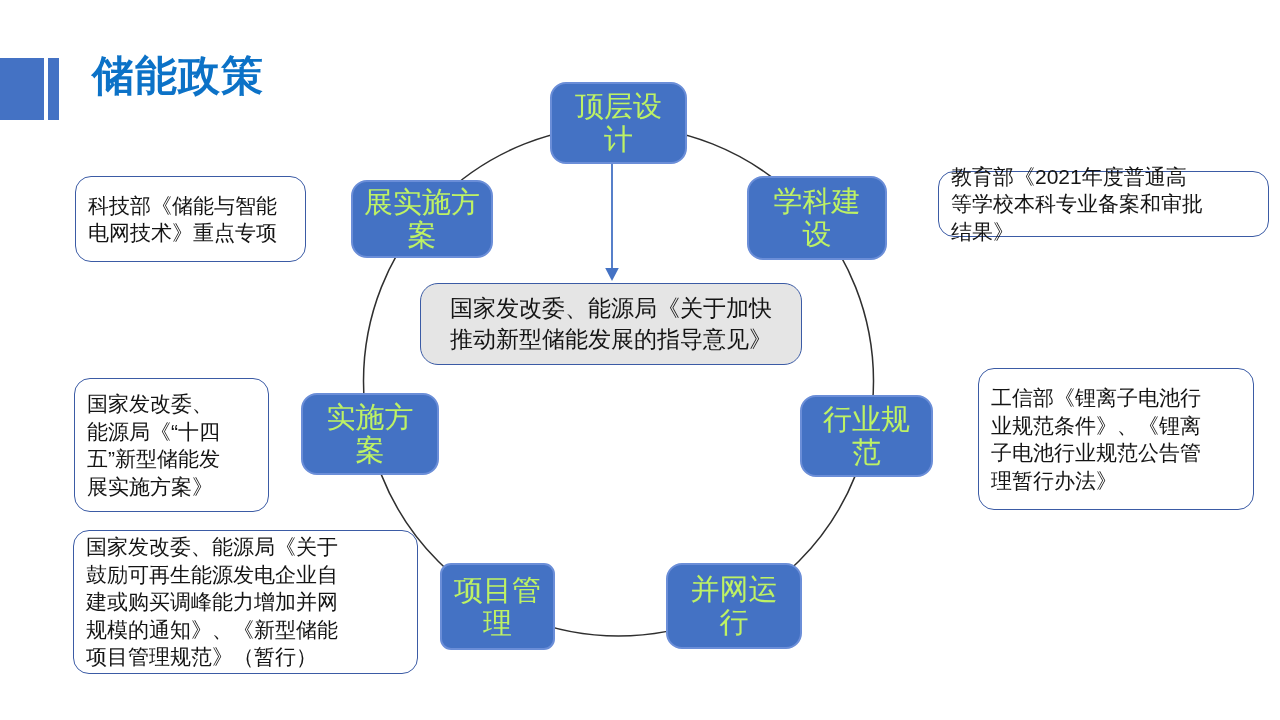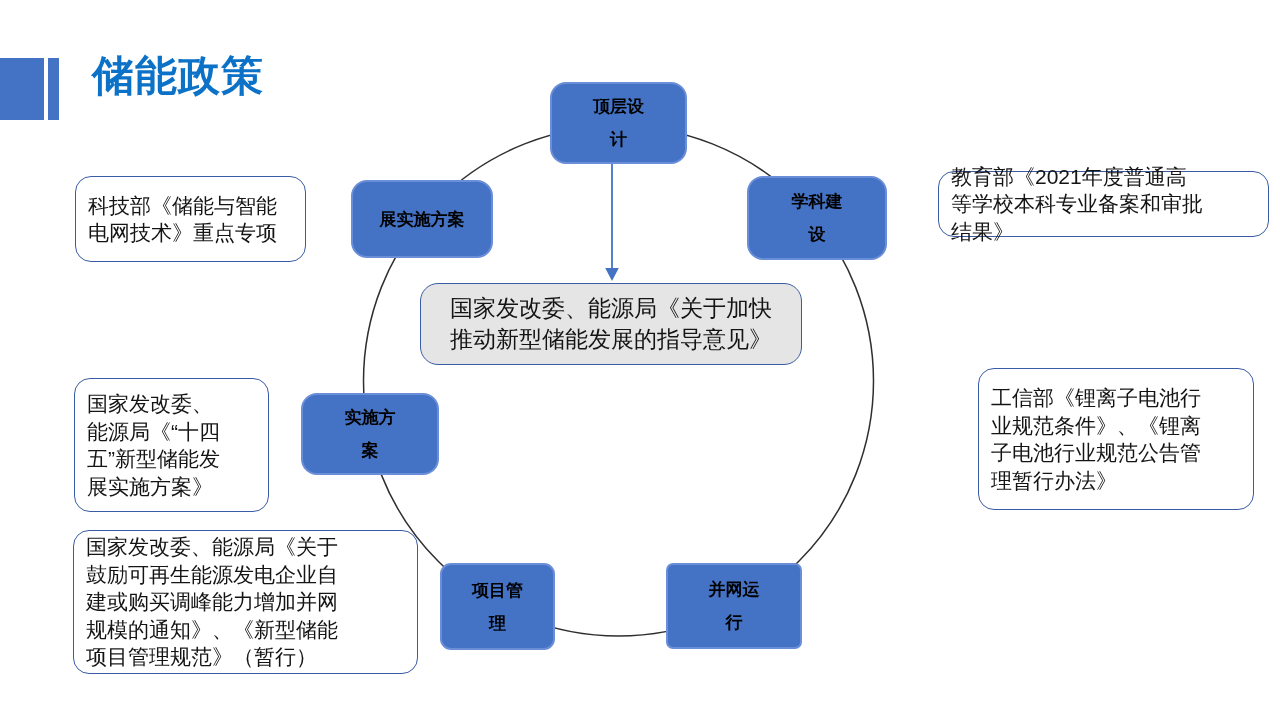--- a/index.html
+++ b/index.html
@@ -30,22 +30,22 @@
   svg.wires {
     position: absolute; left: 0; top: 0; width: 1280px; height: 720px;
     z-index: 1; pointer-events: none;
   }
 
   .node {
     position: absolute; z-index: 2;
     background: #4472C4;
     border: 2px solid #6b8ed8;
     border-radius: 16px;
-    color: #000000;
-    font-size: 17px; font-weight: 700; line-height: 33px;
+    color: #bef264;
+    font-size: 29px; font-weight: 400; line-height: 33px;
     display: flex; align-items: center; justify-content: center;
     text-align: center;
     white-space: pre-line;
     box-sizing: border-box;
   }
 
   .callout {
     position: absolute; z-index: 2;
     background: #ffffff;
     border: 1.6px solid #3B5BA5;
@@ -69,21 +69,21 @@
     display: flex; align-items: center; justify-content: center;
     text-align: left;
     white-space: pre-line;
     box-sizing: border-box;
   }
 
   
   .n-top   { left: 550px; top:  82px; width: 137px; height: 82px; }
   .n-ur    { left: 747px; top: 176px; width: 140px; height: 84px; }
   .n-right { left: 800px; top: 395px; width: 133px; height: 82px; }
-  .n-lr    { left: 666px; top: 563px; width: 136px; height: 86px; border-radius: 7px; }
+  .n-lr    { left: 666px; top: 563px; width: 136px; height: 86px; }
   .n-ll    { left: 440px; top: 563px; width: 115px; height: 87px; border-radius: 11px; }
   .n-left  { left: 301px; top: 393px; width: 138px; height: 82px; }
   .n-ul    { left: 351px; top: 180px; width: 142px; height: 78px; }
 
   
   .c-tl { left:  75px; top: 176px; width: 231px; height:  86px; }
   .c-tr { left: 938px; top: 171px; width: 331px; height:  66px; }
   .c-ml { left:  74px; top: 378px; width: 195px; height: 134px; }
   .c-mr { left: 978px; top: 368px; width: 276px; height: 142px; }
   .c-bl { left:  73px; top: 530px; width: 345px; height: 144px; }
@@ -103,20 +103,22 @@
   </svg>
 
   <div class="accent-square"></div>
   <div class="accent-bar"></div>
   <h1 class="page-title">储能政策</h1>
 
   <div class="node n-top">顶层设
 计</div>
   <div class="node n-ur">学科建
 设</div>
+  <div class="node n-right">行业规
+范</div>
   <div class="node n-lr">并网运
 行</div>
   <div class="node n-ll">项目管
 理</div>
   <div class="node n-left">实施方
 案</div>
   <div class="node n-ul">展实施方案</div>
 
   <div class="center-note">国家发改委、能源局《关于加快
 推动新型储能发展的指导意见》</div>

